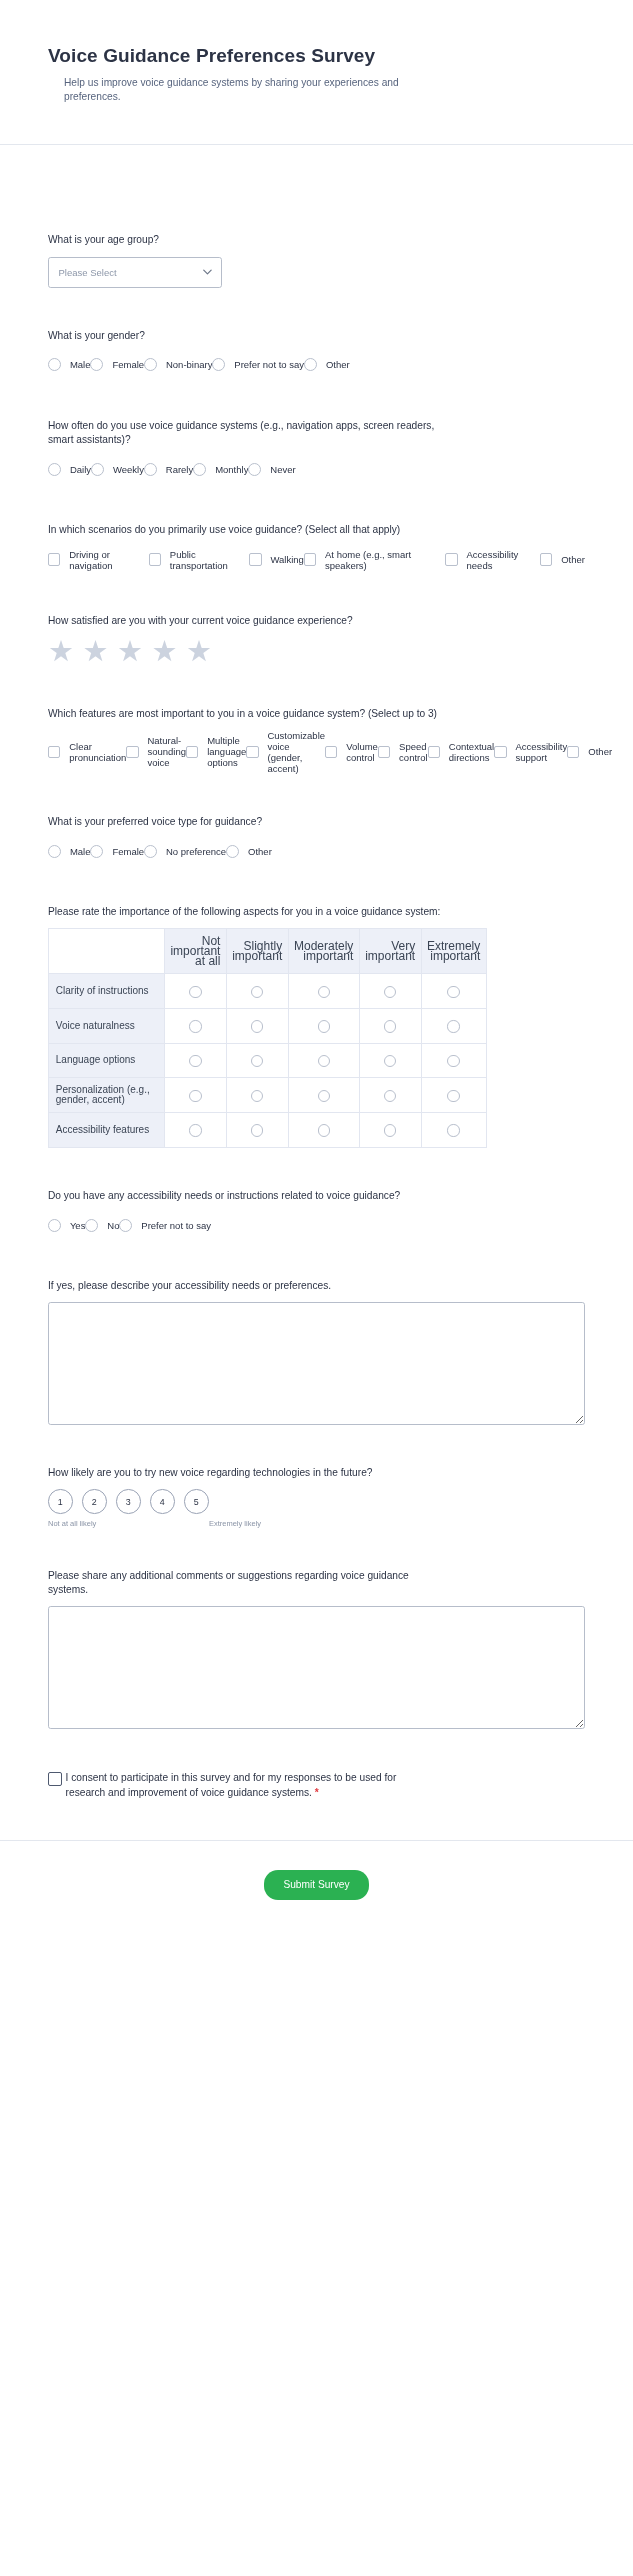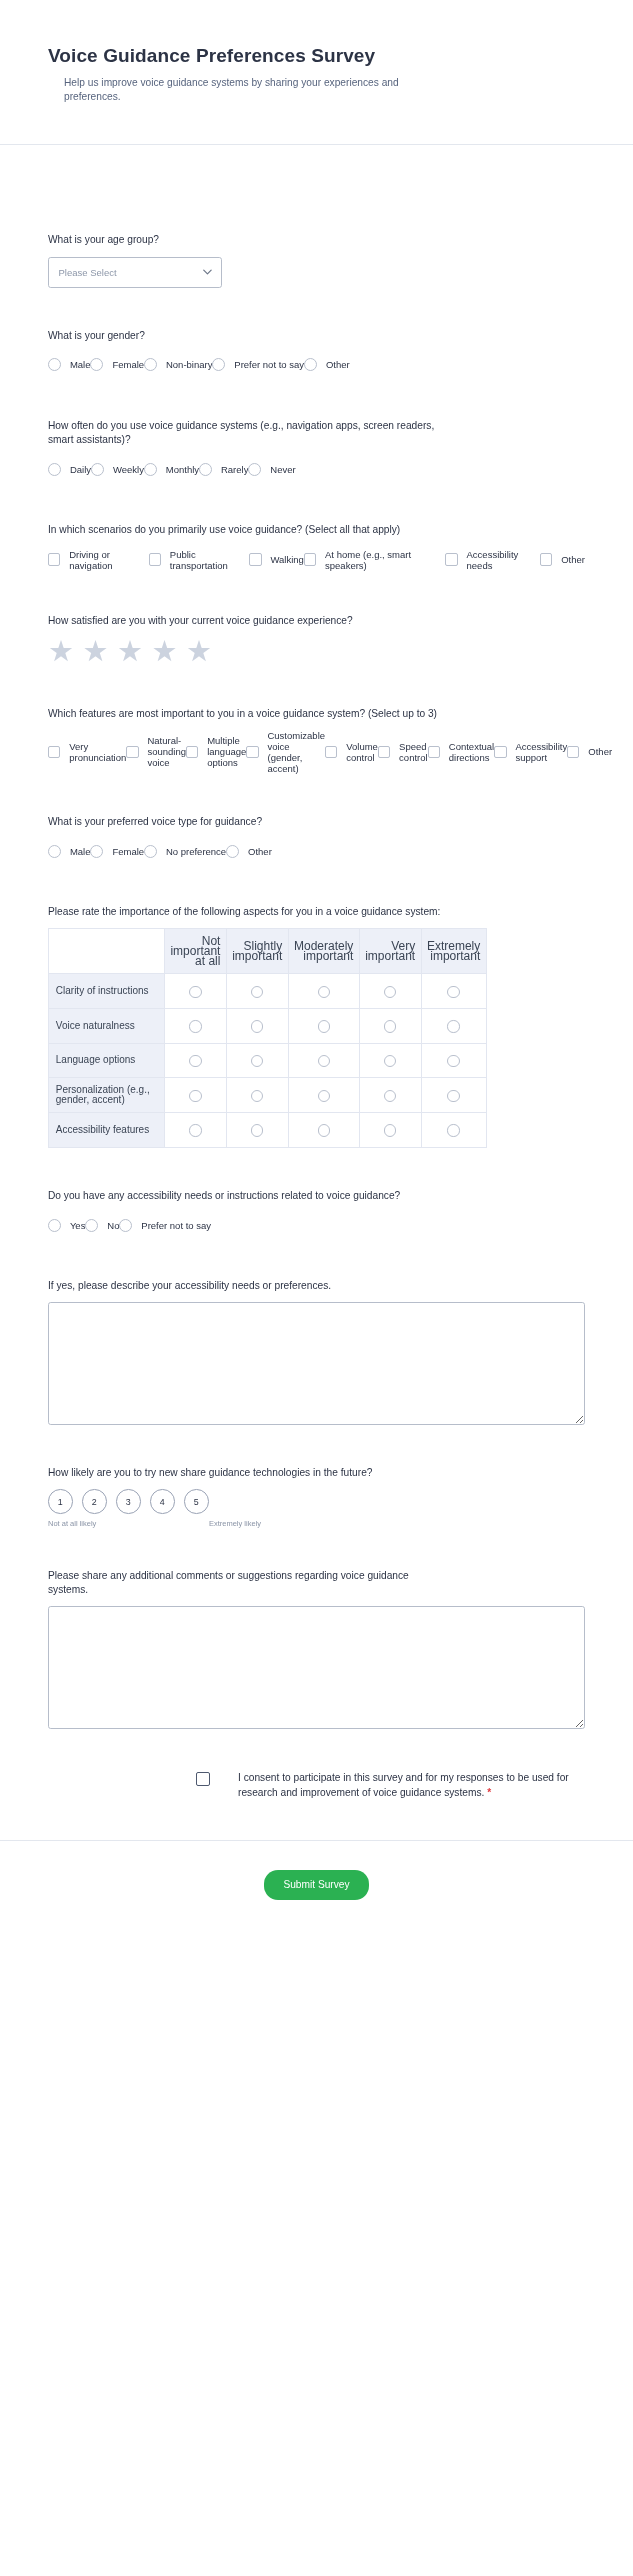--- a/index.html
+++ b/index.html
@@ -52,21 +52,21 @@
 
   
   .scale { margin-top:8.2px; }
   .scale-row { display:flex; gap:9.5px; }
   .scale-opt { width:24.5px; height:24.5px; border:0.7px solid #9aa3b5; border-radius:50%; background:#fff;
     display:flex; align-items:center; justify-content:center; font-size:8.9px; color:#2c3345; cursor:pointer; }
   .scale-labels { width:213px; display:flex; justify-content:space-between; margin-top:4.8px; }
   .scale-labels span { font-size:7.5px; color:#8b95a7; white-space:nowrap; }
 
   
-  .consent { display:flex; align-items:flex-start; gap:28px; margin:4.1px 0 37px;justify-content:flex-end; }
+  .consent { display:flex; align-items:flex-start; gap:4px; margin:4.1px 0 37px; }
   .consent-box { width:13.6px; height:13.6px; border:1.4px solid #4e596f; border-radius:2px; background:#fff; flex:none; margin-top:2px; cursor:pointer; }
   .consent-text { font-size:10.2px; line-height:15px; color:#2c3345; max-width:347px; }
   .req { color:var(--required-red,#e0393e); font-weight:700; }
 
   
   .submit-row { padding:29px 0 38px; display:flex; justify-content:center; }
   .submit-btn { background:var(--submit-green,#2bb152); color:#ffffff; border:none; border-radius:14px;
     font-family:"Liberation Sans","DejaVu Sans",sans-serif; font-size:10.2px; font-weight:500; padding:9.5px 19px; cursor:pointer; }
 </style>
 </head>
@@ -133,26 +133,26 @@
             <span class="opt-text">Daily</span>
           </label>
 
           <label class="opt">
             <span class="radio"></span>
             <span class="opt-text">Weekly</span>
           </label>
 
           <label class="opt">
             <span class="radio"></span>
+            <span class="opt-text">Rarely</span>
+          </label>
+
+          <label class="opt">
+            <span class="radio"></span>
             <span class="opt-text">Monthly</span>
-          </label>
-
-          <label class="opt">
-            <span class="radio"></span>
-            <span class="opt-text">Rarely</span>
           </label>
 
           <label class="opt">
             <span class="radio"></span>
             <span class="opt-text">Never</span>
           </label>
         </div>
     </section>
 
     <section class="question">
@@ -206,21 +206,21 @@
           <span class="star"></span>
         </div>
     </section>
 
     <section class="question">
       <div class="q-label">Which features are most important to you in a voice guidance system? (Select up to 3)</div>
       <div class="opts">
 
           <label class="opt">
             <span class="checkbox"></span>
-            <span class="opt-text">Very pronunciation</span>
+            <span class="opt-text">Clear pronunciation</span>
           </label>
 
           <label class="opt">
             <span class="checkbox"></span>
             <span class="opt-text">Natural-sounding voice</span>
           </label>
 
           <label class="opt">
             <span class="checkbox"></span>
             <span class="opt-text">Multiple language options</span>
@@ -362,21 +362,21 @@
           </label>
         </div>
     </section>
 
     <section class="question">
       <div class="q-label">If yes, please describe your accessibility needs or preferences.</div>
       <textarea class="textarea" style=""></textarea>
     </section>
 
     <section class="question">
-      <div class="q-label">How likely are you to try new share guidance technologies in the future?</div>
+      <div class="q-label">How likely are you to try new voice regarding technologies in the future?</div>
       <div class="scale">
         <div class="scale-row">
 
             <span class="scale-opt">1</span>
 
             <span class="scale-opt">2</span>
 
             <span class="scale-opt">3</span>
 
             <span class="scale-opt">4</span>

